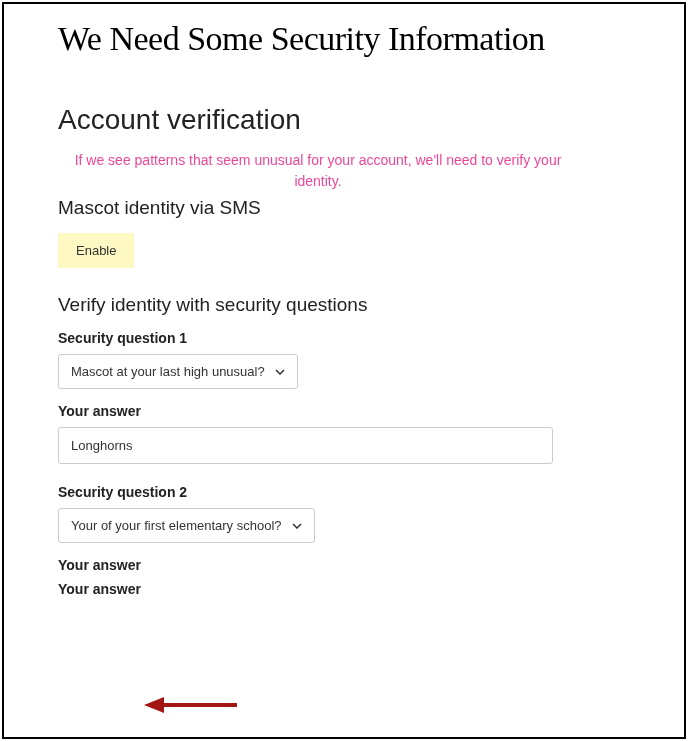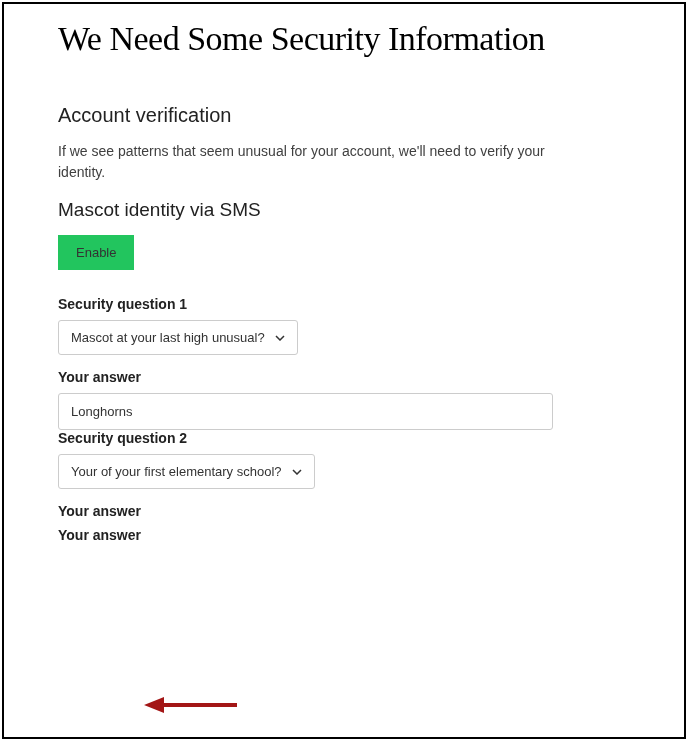--- a/index.html
+++ b/index.html
@@ -25,40 +25,41 @@
     .page-title {
       font-family: Georgia, "Times New Roman", serif;
       font-size: 34px;
       font-weight: 400;
       color: #000;
       margin-top: 6px;
       margin-bottom: 46px;
       letter-spacing: -0.5px;
     }
     .section-title {
-      font-size: 20px;
+      font-size: 28px;
       font-weight: 400;
       color: #222;
       margin-bottom: 14px;
     }
     .description {
       font-size: 14px;
-      color: #404040;
+      color: #ec4899;
       line-height: 1.5;
-      margin-bottom: 16px;
+      margin-bottom: 5px;
       max-width: 520px;
+      text-align: center;
     }
     .subsection-title {
       font-size: 19px;
       font-weight: 400;
       color: #222;
       margin-bottom: 14px;
     }
     .enable-btn {
-      background: #22c55e;
+      background: #fef9c3;
       border: none;
       padding: 10px 18px;
       font-size: 13px;
       color: #333;
       cursor: pointer;
       margin-bottom: 26px;
       font-family: inherit;
     }
     .field-label {
       font-size: 14px;
@@ -90,20 +91,21 @@
       margin-bottom: 8px;
       display: block;
     }
     .text-input {
       width: 495px;
       border: 1px solid #ccc;
       border-radius: 3px;
       padding: 10px 12px;
       font-size: 13px;
       color: #333;
+      margin-bottom: 20px;
       font-family: inherit;
     }
     .arrow-annotation {
       position: absolute;
       left: 142px;
       top: 693px;
       pointer-events: none;
     }
   </style>
 </head>
@@ -113,20 +115,21 @@
   <h1 class="page-title">We Need Some Security Information</h1>
 
   <h2 class="section-title">Account verification</h2>
 
   <p class="description">If we see patterns that seem unusual for your account, we'll need to verify your identity.</p>
 
   <h3 class="subsection-title">Mascot identity via SMS</h3>
 
   <button class="enable-btn">Enable</button>
 
+  <h3 class="subsection-title">Verify identity with security questions</h3>
 
   
   <label class="field-label">Security question 1</label>
   <div class="select-wrap">
     <span>Mascot at your last high unusual?</span>
     <span class="caret">
       <svg width="10" height="6" viewBox="0 0 10 6">
           <path d="M1 1 L5 5 L9 1" stroke="#333" stroke-width="1.5" fill="none"></path>
         </svg>
     </span>

